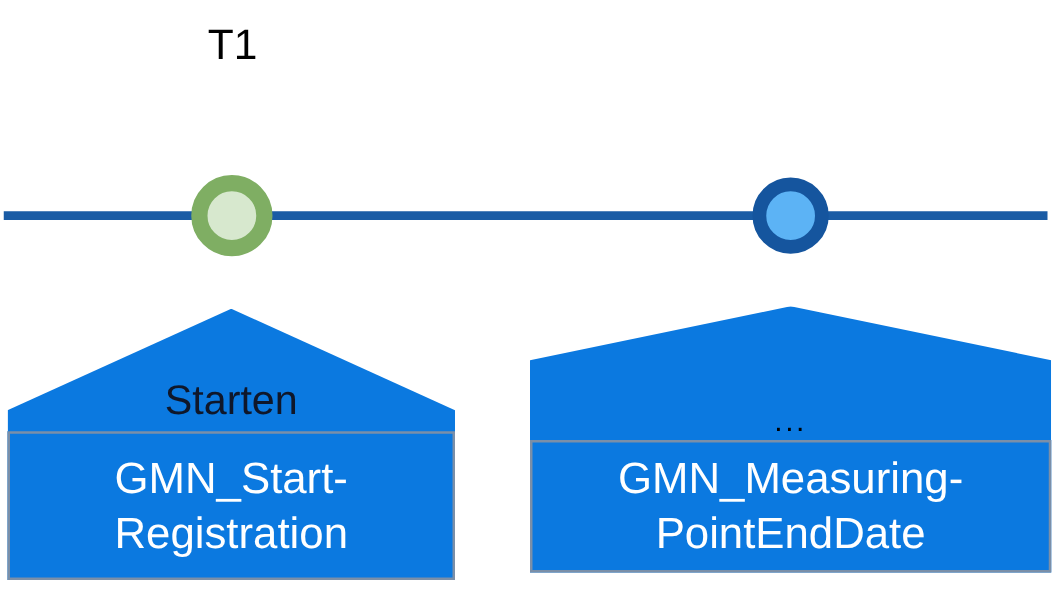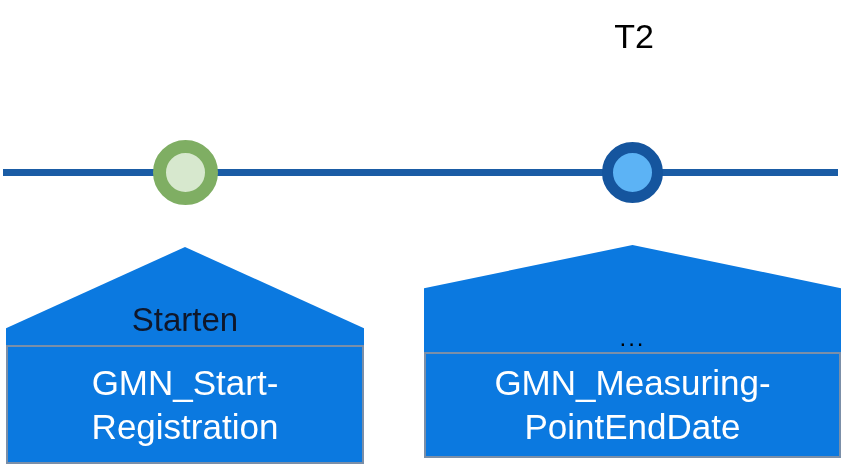--- a/index.html
+++ b/index.html
@@ -140,22 +140,22 @@
   }
   .callout-box-text { display: block; width: 100%; }
 </style>
 </head>
 <body>
 
 <div id="canvas">
 
   <div class="timeline-axis"></div>
 
+  <div class="time-label time-label-t1">T1</div>
 
-  <div class="time-label time-label-t2">T2</div>
 
   <div class="marker marker-t1"></div>
 
   <div class="marker marker-t2"></div>
 
   <div class="callout">
     <div class="callout-banner callout-banner-left">
       <div class="callout-banner-text">Starten</div>
     </div>
     <div class="callout-box callout-box-left">

